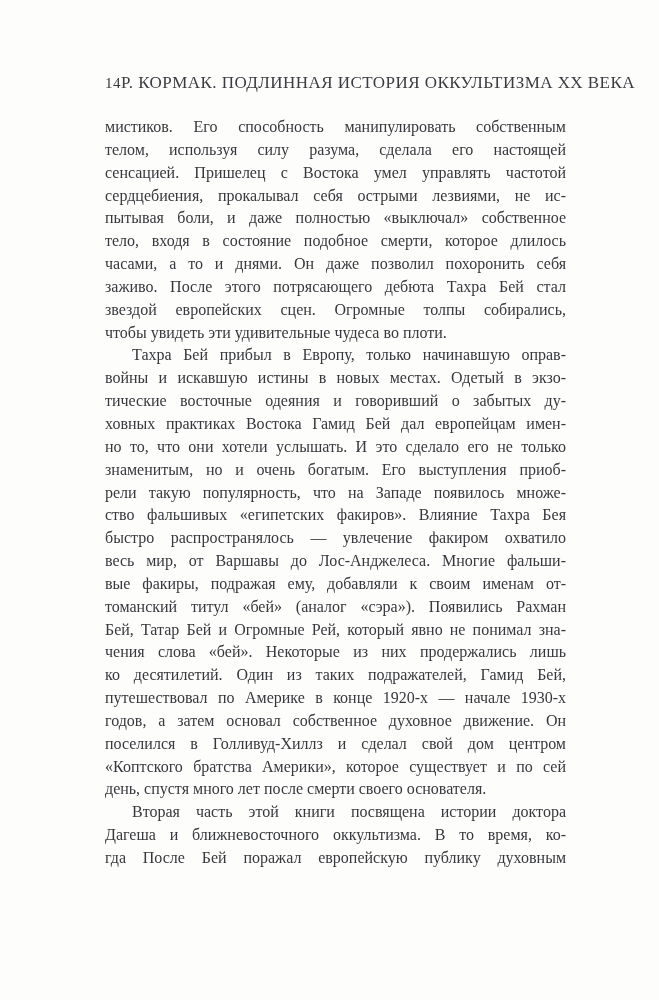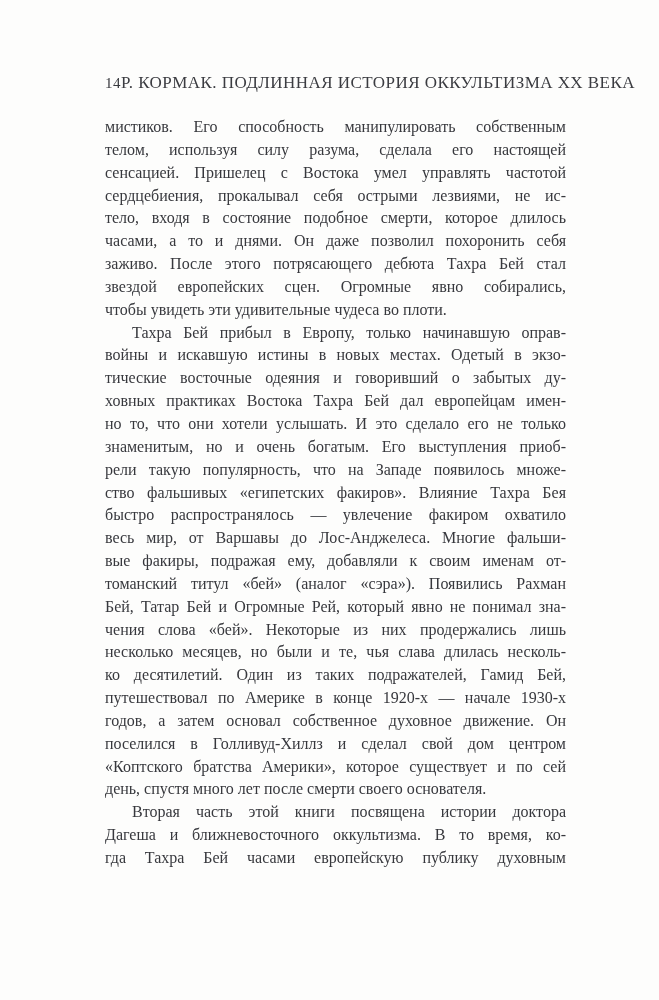--- a/index.html
+++ b/index.html
@@ -69,43 +69,43 @@
 <div class="page">
   <div class="running-header">
     <span class="page-number">14</span>
     <span class="running-title">Р. КОРМАК. ПОДЛИННАЯ ИСТОРИЯ ОККУЛЬТИЗМА XX ВЕКА</span>
   </div>
   <div class="text-column" id="text-column">
       <div class="line j">мистиков. Его способность манипулировать собственным</div>
       <div class="line j">телом, используя силу разума, сделала его настоящей</div>
       <div class="line j">сенсацией. Пришелец с Востока умел управлять частотой</div>
       <div class="line j">сердцебиения, прокалывал себя острыми лезвиями, не ис-</div>
+      <div class="line j">пытывая боли, и даже полностью «выключал» собственное</div>
       <div class="line j">тело, входя в состояние подобное смерти, которое длилось</div>
       <div class="line j">часами, а то и днями. Он даже позволил похоронить себя</div>
       <div class="line j">заживо. После этого потрясающего дебюта Тахра Бей стал</div>
-      <div class="line j">звездой европейских сцен. Огромные явно собирались,</div>
+      <div class="line j">звездой европейских сцен. Огромные толпы собирались,</div>
       <div class="line">чтобы увидеть эти удивительные чудеса во плоти.</div>
       <div class="line j indent">Тахра Бей прибыл в Европу, только начинавшую оправ-</div>
       <div class="line j">войны и искавшую истины в новых местах. Одетый в экзо-</div>
       <div class="line j">тические восточные одеяния и говоривший о забытых ду-</div>
-      <div class="line j">ховных практиках Востока Тахра Бей дал европейцам имен-</div>
+      <div class="line j">ховных практиках Востока Гамид Бей дал европейцам имен-</div>
       <div class="line j">но то, что они хотели услышать. И это сделало его не только</div>
       <div class="line j">знаменитым, но и очень богатым. Его выступления приоб-</div>
       <div class="line j">рели такую популярность, что на Западе появилось множе-</div>
       <div class="line j">ство фальшивых «египетских факиров». Влияние Тахра Бея</div>
       <div class="line j">быстро распространялось — увлечение факиром охватило</div>
       <div class="line j">весь мир, от Варшавы до Лос-Анджелеса. Многие фальши-</div>
       <div class="line j">вые факиры, подражая ему, добавляли к своим именам от-</div>
       <div class="line j">томанский титул «бей» (аналог «сэра»). Появились Рахман</div>
       <div class="line j">Бей, Татар Бей и Огромные Рей, который явно не понимал зна-</div>
       <div class="line j">чения слова «бей». Некоторые из них продержались лишь</div>
-      <div class="line j">несколько месяцев, но были и те, чья слава длилась несколь-</div>
       <div class="line j">ко десятилетий. Один из таких подражателей, Гамид Бей,</div>
       <div class="line j">путешествовал по Америке в конце 1920-х — начале 1930-х</div>
       <div class="line j">годов, а затем основал собственное духовное движение. Он</div>
       <div class="line j">поселился в Голливуд-Хиллз и сделал свой дом центром</div>
       <div class="line j">«Коптского братства Америки», которое существует и по сей</div>
       <div class="line">день, спустя много лет после смерти своего основателя.</div>
       <div class="line j indent">Вторая часть этой книги посвящена истории доктора</div>
       <div class="line j">Дагеша и ближневосточного оккультизма. В то время, ко-</div>
-      <div class="line j">гда Тахра Бей часами европейскую публику духовным</div>
+      <div class="line j">гда После Бей поражал европейскую публику духовным</div>
     </div>
 </div>
 
 </body></html>

